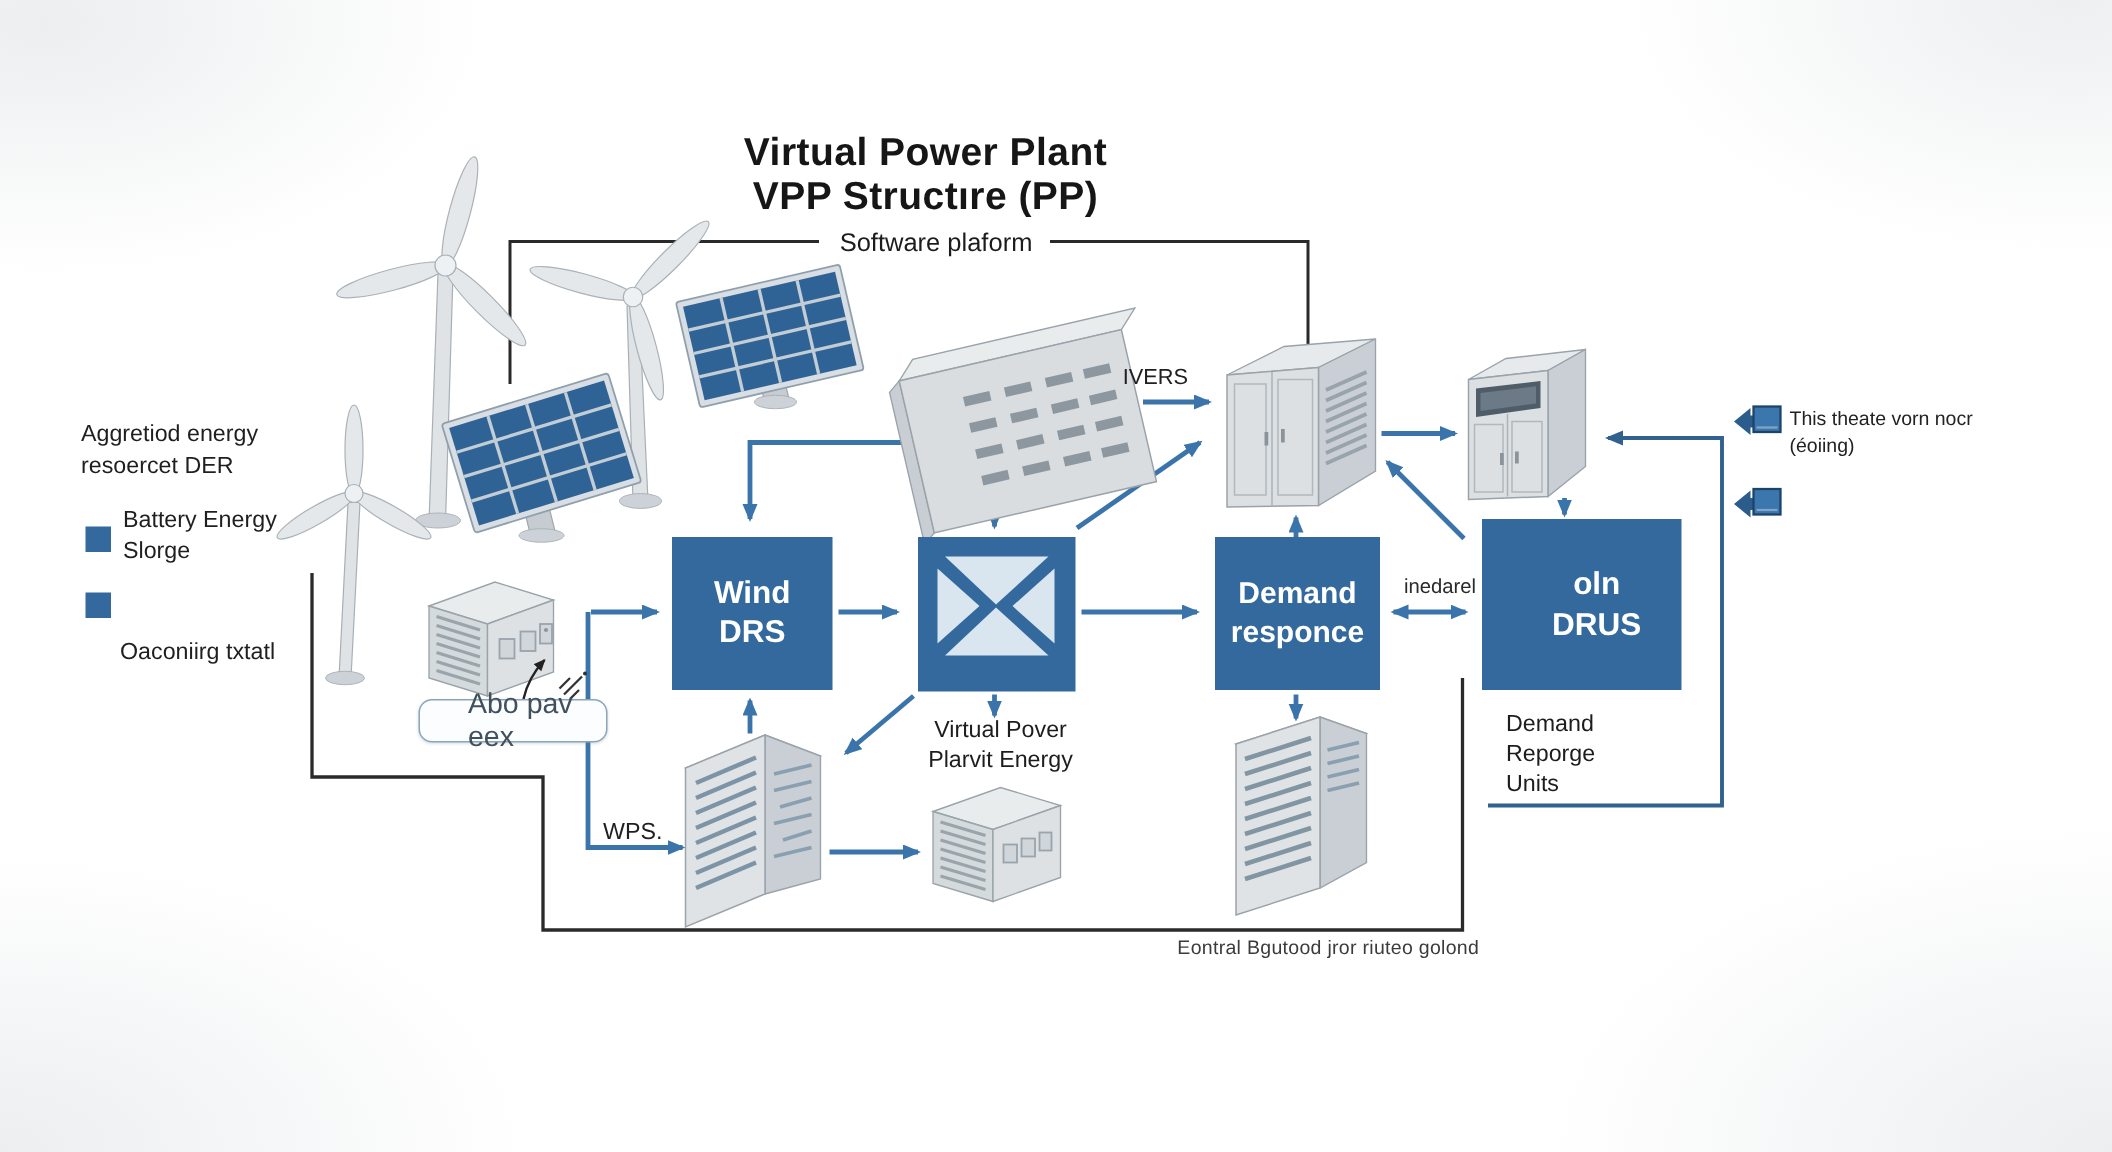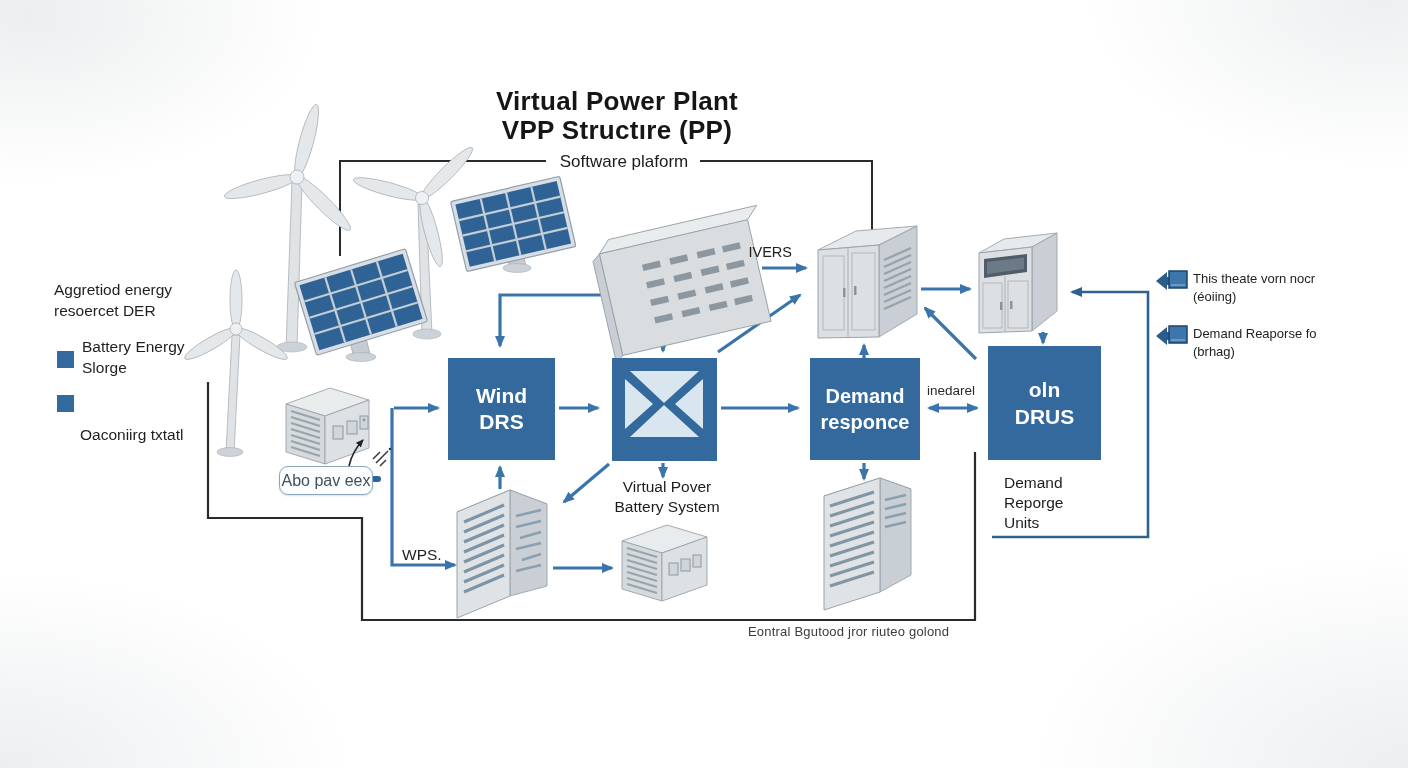--- a/index.html
+++ b/index.html
@@ -21,32 +21,32 @@
   .title{left:397px;top:87px;width:440px;text-align:center;font-size:26px;font-weight:700;
          line-height:29px;color:#161616;letter-spacing:.3px;}
   .platform{left:543px;top:152px;width:162px;text-align:center;font-size:17px;color:#1c1c1c;}
   .left-heading{left:54px;top:279px;font-size:15.5px;line-height:21px;color:#1f1f1f;}
   .legend-sq{width:17px;height:17px;background:var(--box-blue);}
   .legend-text{font-size:15.5px;line-height:21px;color:#1f1f1f;}
   .box{background:var(--box-blue);color:#fff;display:flex;flex-direction:column;align-items:center;
        justify-content:center;font-weight:700;text-align:center;}
   #box-wind{left:448px;top:358px;width:107px;height:102px;font-size:21px;line-height:26px;}
   #box-demand{left:810px;top:358px;width:110px;height:102px;font-size:20px;line-height:26px;}
-  #box-drus{left:988px;top:346px;width:113px;height:114px;font-size:21px;line-height:27px;}
+  #box-drus{left:988px;top:346px;width:113px;height:114px;font-size:21px;line-height:27px;padding-left:20px;}
   .small-label{font-size:14.5px;color:#202020;}
   .ivers{left:728px;top:244px;width:64px;text-align:right;}
-  .inedarel{left:918px;top:383px;width:66px;text-align:center;font-size:13.5px;color:#2a2a2a;}
+  .inedarel{left:918px;top:383px;width:66px;text-align:right;font-size:13.5px;color:#2a2a2a;}
   .wps{left:402px;top:546px;font-size:15.5px;color:#1f1f1f;}
   .vps{left:597px;top:477px;width:140px;text-align:center;font-size:15.5px;line-height:20px;color:#1d1d1d;}
   .dru{left:1004px;top:473px;font-size:15.5px;line-height:20px;color:#1d1d1d;}
   .right-item{left:1193px;font-size:13px;line-height:18px;color:#222;width:170px;}
   .tooltip{left:279px;top:466px;width:92px;height:27px;border:1.5px solid #8ba6ba;border-radius:9px;
-           background:#fcfdfe;font-size:16px;color:#41505d;display:flex;align-items:center;
-           justify-content:center;box-shadow:0 1px 2px rgba(120,140,160,.25);}
-  .caption{left:748px;top:624px;width:275px;text-align:left;font-size:13px;color:#3b3b3b;letter-spacing:.2px;}
+           background:#fcfdfe;font-size:19px;color:#41505d;display:flex;align-items:center;
+           justify-content:center;box-shadow:0 1px 2px rgba(120,140,160,.25);padding-left:32px;}
+  .caption{left:748px;top:624px;width:275px;text-align:center;font-size:13px;color:#3b3b3b;letter-spacing:.2px;}
 </style>
 </head>
 <body>
 
 <div class="stage">
 
 <svg width="1408" height="768" viewBox="0 0 1408 768">
   <defs>
     <marker id="ab" markerUnits="userSpaceOnUse" markerWidth="14" markerHeight="12" refX="10" refY="5" orient="auto">
       <path d="M0,0 L12,5 L0,10 z" fill="#3A74AB"></path>
@@ -359,32 +359,28 @@
   <div id="box-drus" class="abs box">
     <div>oln</div>
     <div>DRUS</div>
   </div>
 
   <div class="abs small-label ivers">IVERS</div>
   <div class="abs inedarel">inedarel</div>
   <div class="abs wps">WPS.</div>
   <div class="abs vps">
     <div>Virtual Pover</div>
-    <div>Battery System</div>
+    <div>Plarvit Energy</div>
   </div>
   <div class="abs dru">
     <div>Demand</div>
     <div>Reporge</div>
     <div>Units</div>
   </div>
   <div class="abs tooltip">Abo pav eex</div>
   <div class="abs caption">Eontral Bgutood jror riuteo golond</div>
 
   <div class="abs right-item" style="top:270px;">
     <div>This theate vorn nocr</div>
     <div>(éoiing)</div>
   </div>
-  <div class="abs right-item" style="top:325px;">
-    <div>Demand Reaporse fo</div>
-    <div>(brhag)</div>
-  </div>
 
 </div>
 
 </body></html>

